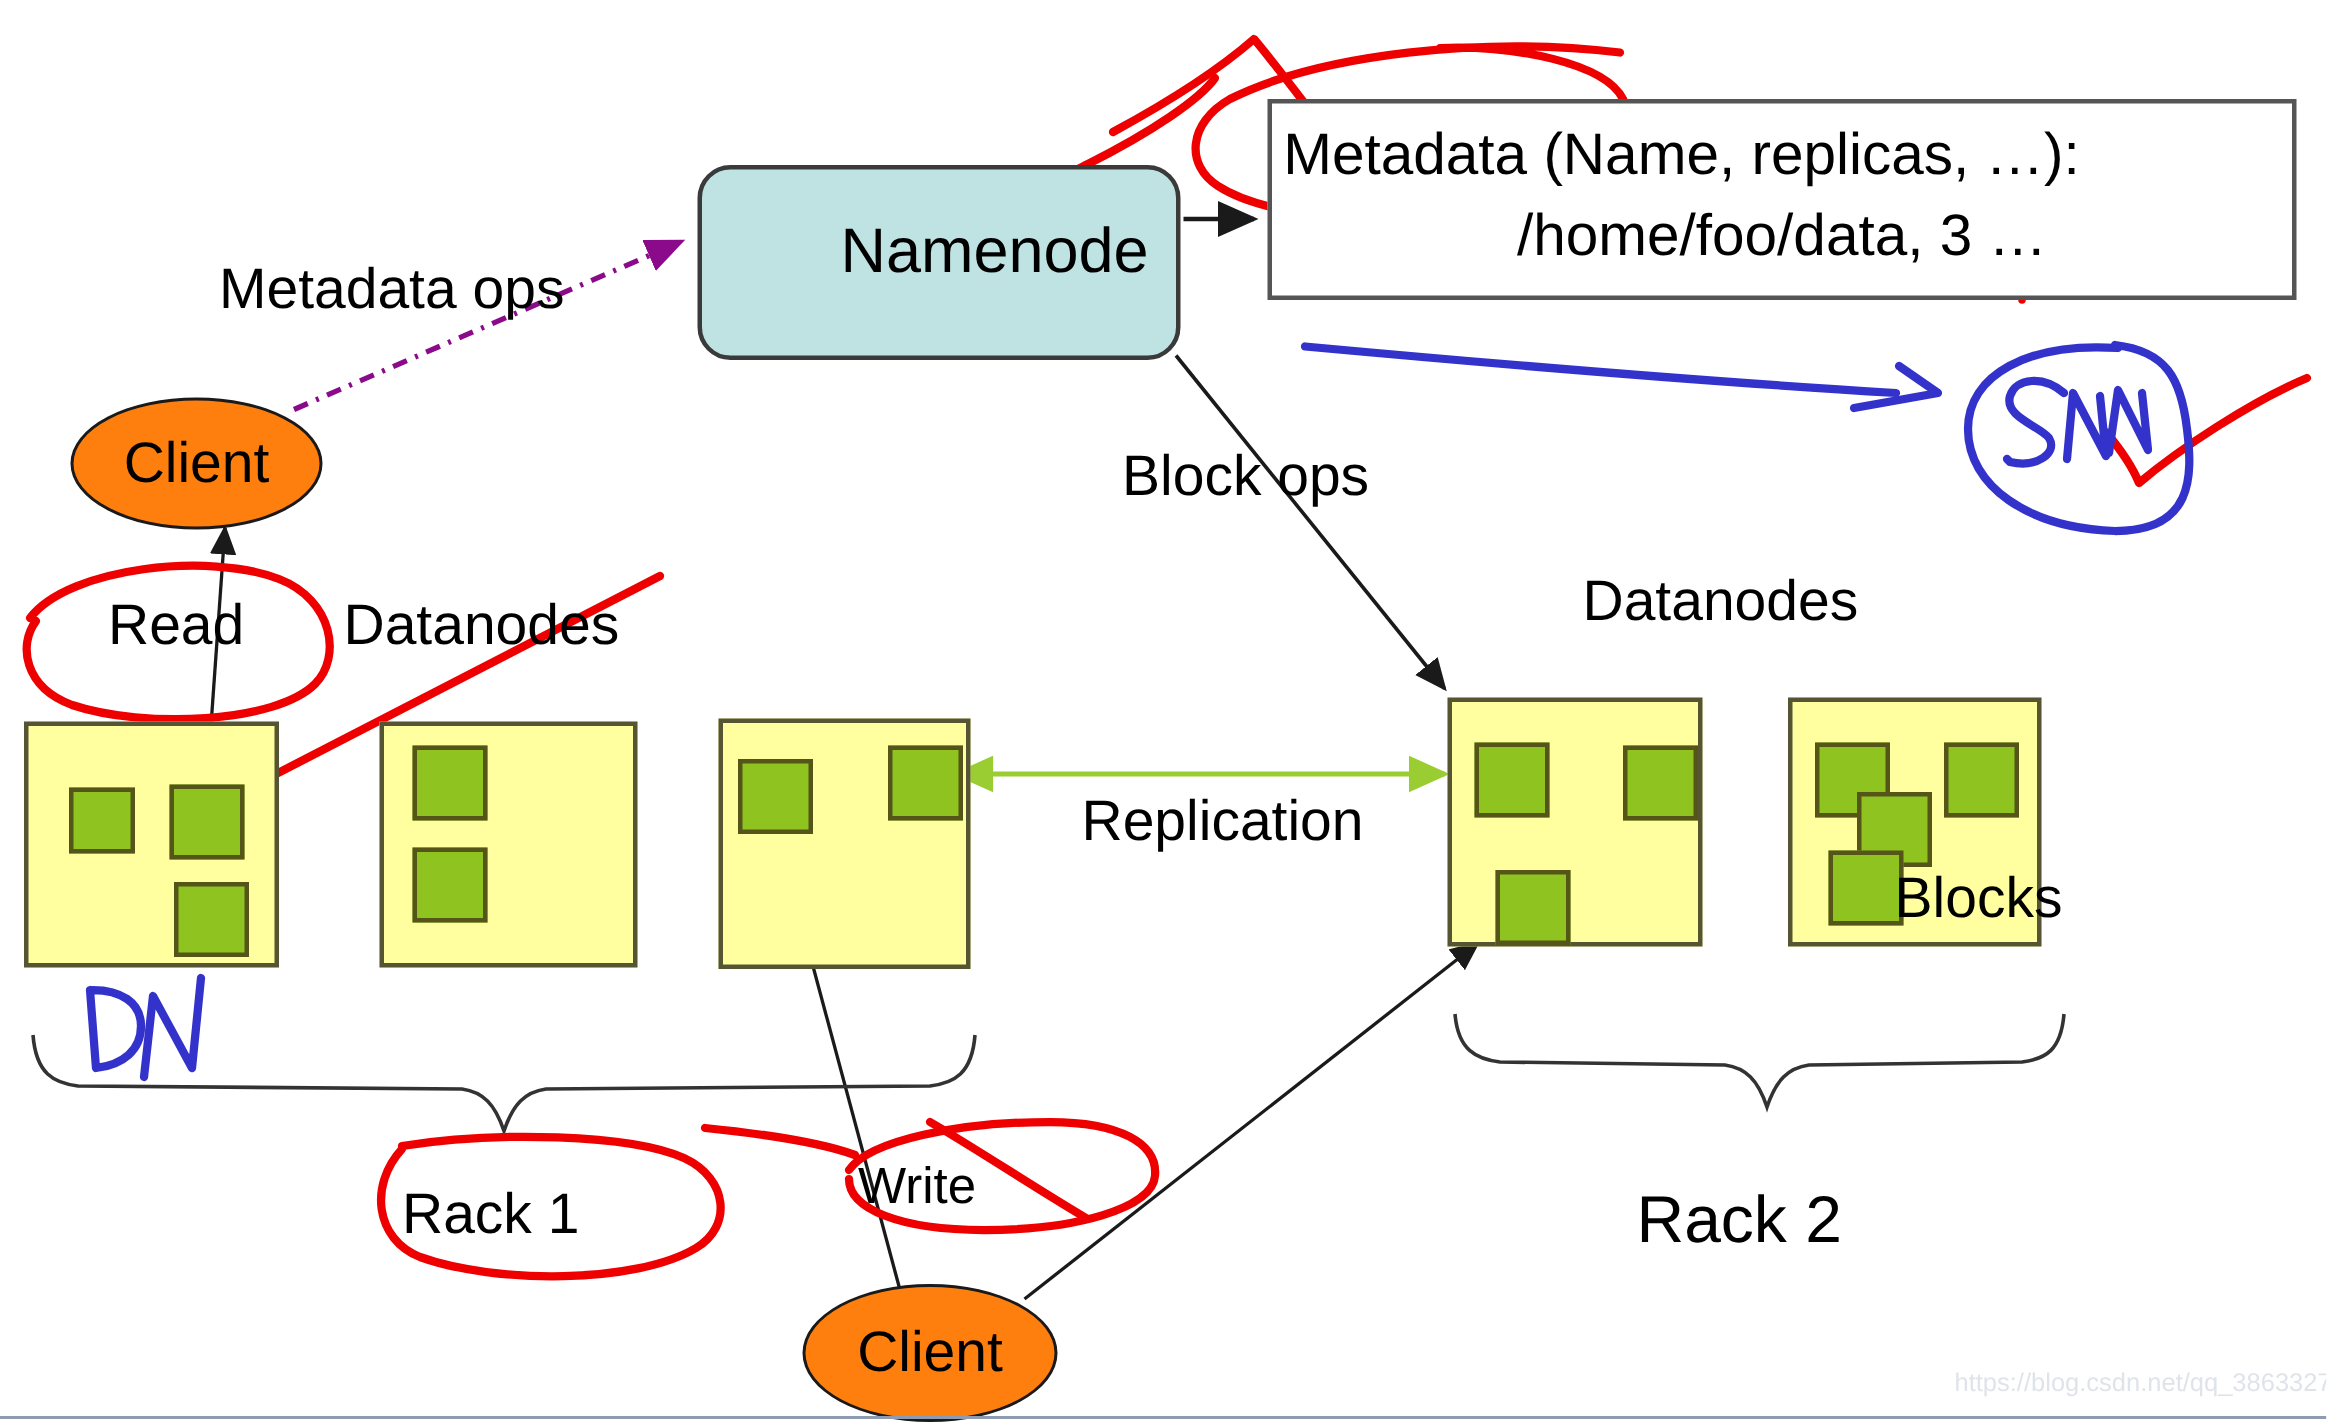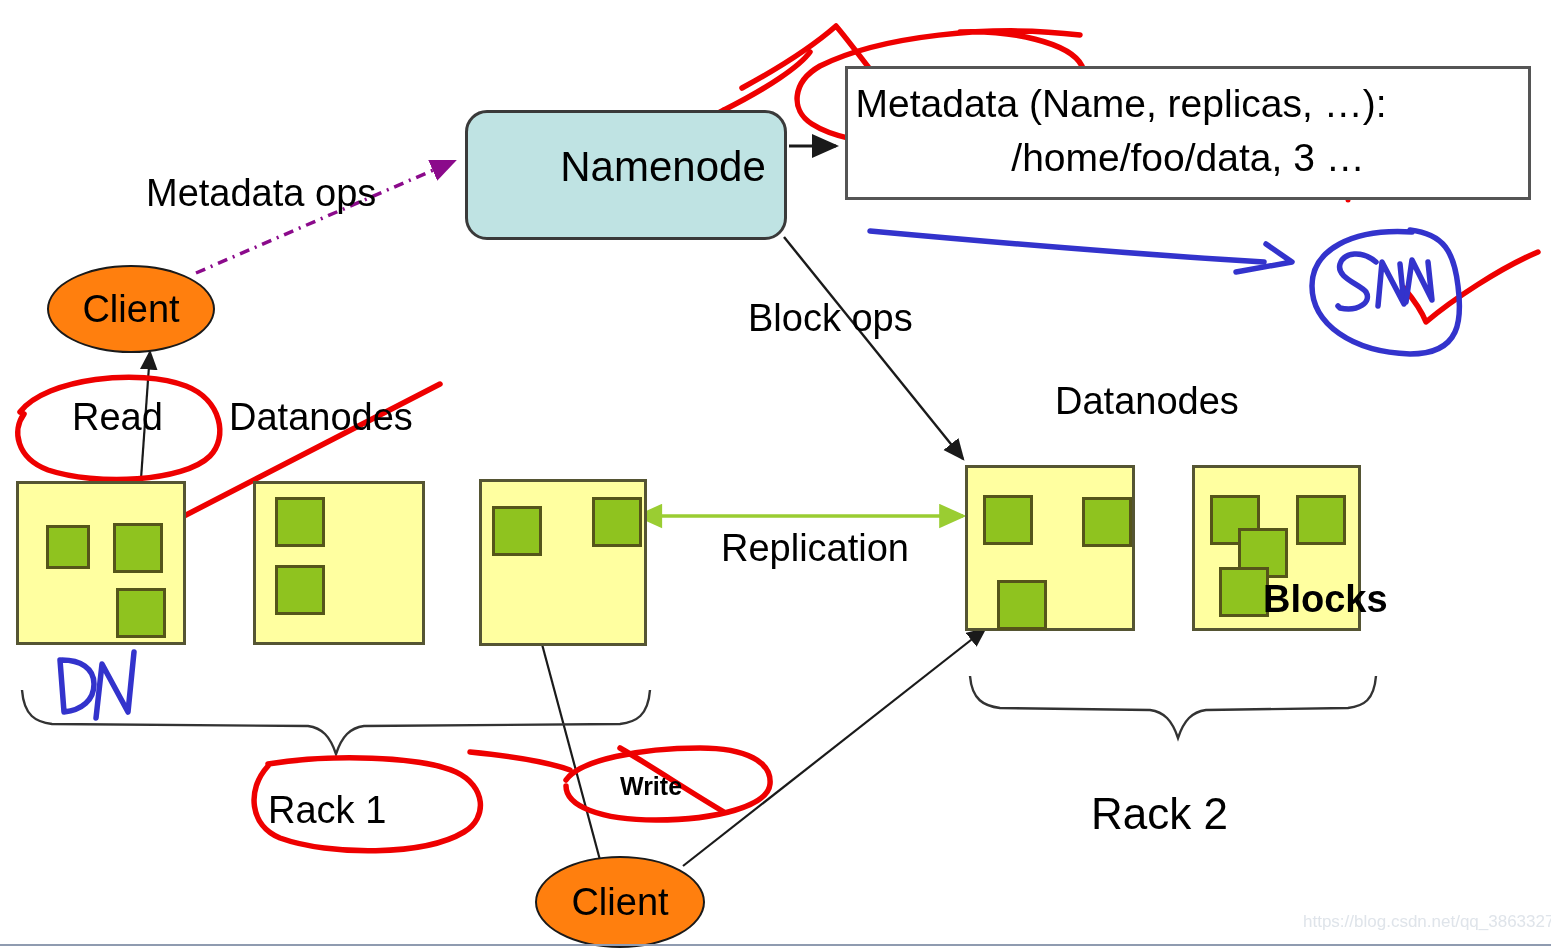--- a/index.html
+++ b/index.html
@@ -104,24 +104,24 @@
   }
   .blk-sm { width: 44px; height: 44px; }
   .blk-md { width: 50px; height: 50px; }
   
   #label-metadata-ops { left: 146px; top: 172px; font-size: 38px; }
   #label-block-ops { left: 748px; top: 297px; font-size: 38px; }
   #label-replication { left: 721px; top: 527px; font-size: 38px; }
   #label-datanodes-left { left: 229px; top: 396px; font-size: 38px; }
   #label-datanodes-right { left: 1055px; top: 380px; font-size: 38px; }
   #label-read { left: 72px; top: 396px; font-size: 38px; }
-  #label-write { left: 620px; top: 772px; font-size: 25px; font-weight: bold; }
+  #label-write { left: 572px; top: 772px; font-size: 34px; }
   #label-rack1 { left: 252px; top: 789px; font-size: 38px; margin-left: 16px; }
   #label-rack2 { left: 1091px; top: 789px; font-size: 44px; }
-  #label-blocks { left: 1263px; top: 578px; font-size: 38px; font-weight: bold; }
+  #label-blocks { left: 1263px; top: 578px; font-size: 38px; }
   #watermark {
     position: absolute;
     left: 1303px; top: 912px;
     font-size: 17px;
     color: #dfe4ea;
     white-space: nowrap;
   }
   #bottom-rule {
     position: absolute;
     left: 0; top: 944px;

